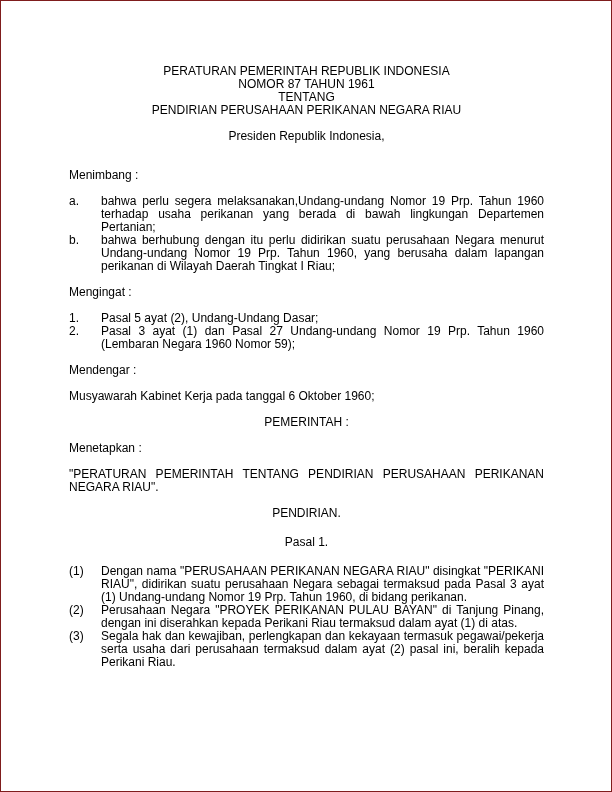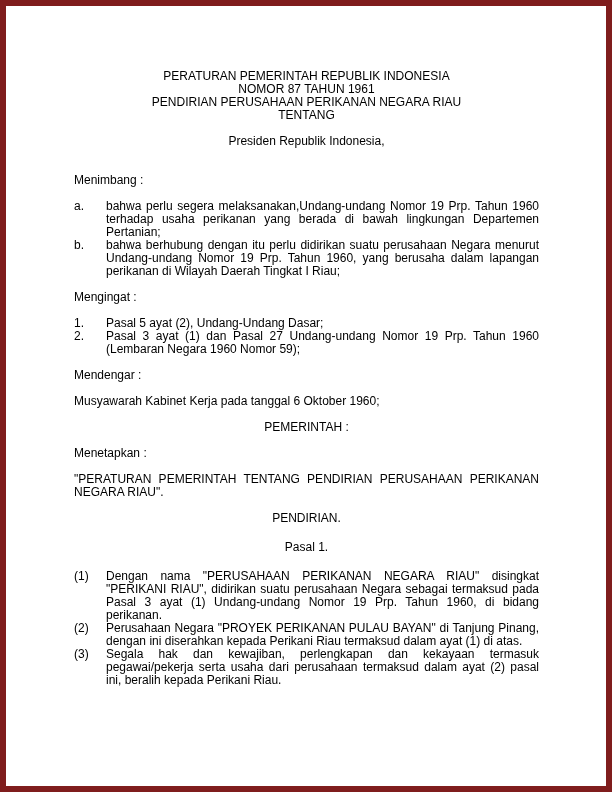--- a/index.html
+++ b/index.html
@@ -6,21 +6,21 @@
     margin: 0;
     padding: 0;
     background: #ffffff;
   }
   .page {
     position: relative;
     width: 612px;
     height: 792px;
     background: #ffffff;
     box-sizing: border-box;
-    border: 6px solid #7f1d1d;
+    border: 1px solid #7f1d1d;
     font-family: "Liberation Sans", sans-serif;
     font-size: 12px;
     line-height: 13px;
     color: #000000;
     overflow: hidden;
   }
   .content {
     box-sizing: border-box;
     padding: 64px 67px 0 68px;
   }
@@ -44,22 +44,22 @@
 </style>
 </head>
 <body>
 
 <div class="page">
   <div class="content">
 
     <div class="title-block block">
       <div>PERATURAN PEMERINTAH REPUBLIK INDONESIA</div>
       <div>NOMOR 87 TAHUN 1961</div>
+      <div>TENTANG</div>
       <div>PENDIRIAN PERUSAHAAN PERIKANAN NEGARA RIAU</div>
-      <div>TENTANG</div>
     </div>
 
     <div class="center block-wide">Presiden Republik Indonesia,</div>
 
     <div class="block">Menimbang :</div>
 
     <div class="list">
       <div class="hang">
         <span class="marker">a.</span>
         <span>bahwa perlu segera melaksanakan,Undang-undang Nomor 19 Prp. Tahun 1960 terhadap usaha perikanan yang berada di bawah lingkungan Departemen Pertanian;</span>

